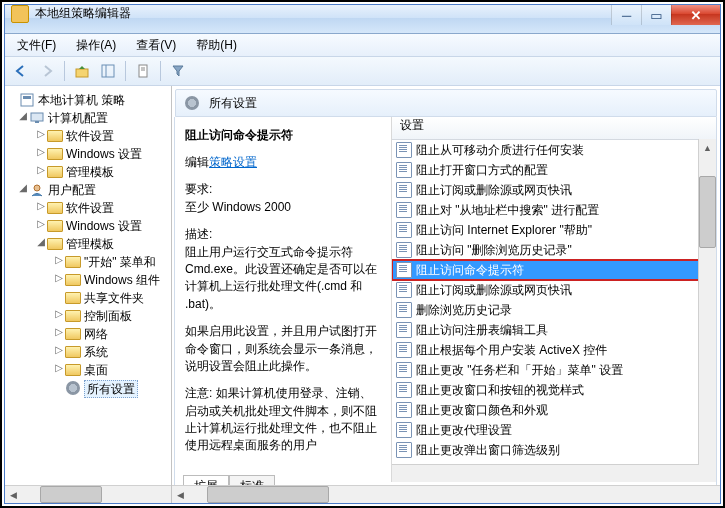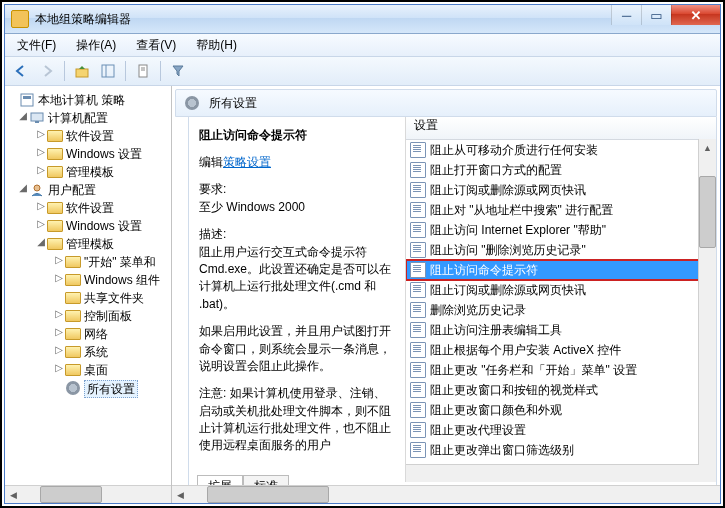--- a/index.html
+++ b/index.html
@@ -1,18 +1,18 @@
 <!DOCTYPE html>
 <html><head>
 <meta charset="utf-8">
 <style>
 html,body{margin:0;padding:0;font-family:"Microsoft YaHei","Segoe UI",Tahoma,sans-serif;font-size:12px;color:#000;background:#fff}
 .outer{border:2px solid #000;width:721px;height:504px;position:relative;overflow:hidden;background:#fff}
 .window{border:1px solid #4a7bc8;width:715px;height:498px;margin:2px;background:#fff;display:flex;flex-direction:column;overflow:hidden}
-.titlebar{height:28px;background:linear-gradient(to bottom,#e8f1fc 0%,#d0e3f8 45%,#bfd7f2 46%,#d5e7fa 100%);display:flex;align-items:center;position:relative;border-bottom:1px solid #8aa8cc}
+.titlebar{height:28px;background:linear-gradient(to bottom,#e8f1fc 0%,#d0e3f8 45%,#bfd7f2 46%,#d5e7fa 100%);display:flex;align-items:flex-start;position:relative;border-bottom:1px solid #8aa8cc}
 .titlebar .icon{width:16px;height:16px;margin:0 6px;background:#f2c35a;border:1px solid #c89200;border-radius:2px}
 .titlebar .title{font-size:12px;color:#000}
 .winbtns{position:absolute;right:0;top:0;display:flex}
 .winbtn{width:34px;height:20px;display:flex;align-items:center;justify-content:center;font-family:Arial;border-left:1px solid rgba(0,0,0,.15)}
 .winbtn.min,.winbtn.max{background:linear-gradient(to bottom,#eaf3fc,#cfe3f8);color:#2a4d7a;height:20px;width:29px;font-size:13px}
 .winbtn.close{width:48px;height:20px;background:linear-gradient(to bottom,#f08f84,#d9472f 45%,#c6351f 46%,#e0674f);color:#fff;font-weight:bold;font-size:13px;border-top-right-radius:0}
 .menubar{height:22px;background:linear-gradient(to bottom,#f7fbff,#e7f0fb);border-bottom:1px solid #c8d6e8;display:flex;align-items:center;padding:0 4px;gap:4px}
 .menuitem{padding:2px 8px}
 .toolbar{height:28px;background:linear-gradient(to bottom,#f4f9fe,#e2edf9);border-bottom:1px solid #c8d6e8;display:flex;align-items:center;padding:0 4px;gap:2px}
 .tbtn{width:22px;height:22px;display:flex;align-items:center;justify-content:center;border:1px solid transparent;border-radius:2px}
@@ -25,21 +25,21 @@
 .tree-scroll .arr{width:17px;height:15px;display:flex;align-items:center;justify-content:center;color:#606060;font-size:9px}
 .tnode{display:flex;height:18px;white-space:nowrap}
 .tw{display:inline-block;width:12px;text-align:center;color:#6a6a6a;font-size:10px}
 .tico{width:16px;height:16px;margin-right:3px;flex:0 0 16px;display:flex;align-items:center;justify-content:center}
 .fold{background:linear-gradient(to bottom,#fff2b0,#f0c860);border:1px solid #c79a2a;border-radius:1px;width:14px;height:10px}
 .tlabel.sel{background:#e5f3ff;border:1px dotted #7da2ce;padding:0 2px}
 .right{flex:1;display:flex;flex-direction:column;overflow:hidden;position:relative}
 .right-scroll{position:absolute;left:0;right:0;bottom:0;height:17px;background:#f0f0f0;border-top:1px solid #d0d0d0;display:flex;align-items:center}
 .right-scroll .thumb{height:15px;background:#cdcdcd;border:1px solid #a8a8a8;border-radius:2px;width:120px;margin-left:18px}
 .hdr{height:26px;background:linear-gradient(to bottom,#f6faff,#e6f0fb);border-bottom:1px solid #d0dceb;display:flex;align-items:center;padding:0 8px;gap:6px;margin:3px 3px 0 3px;border:1px solid #d0dceb;border-radius:2px 2px 0 0}
-.content{flex:1;display:flex;margin:0 3px 3px 16px;border:1px solid #d0dceb;border-top:none;overflow:hidden;padding-bottom:17px;position:relative}
+.content{flex:1;display:flex;margin:0 3px 3px 2px;border:1px solid #d0dceb;border-top:none;overflow:hidden;padding-bottom:17px;position:relative}
 .desc{width:196px;padding:10px 10px 4px 10px;position:relative}
 .desc h4{margin:0 0 10px 0;font-size:12px;font-weight:bold}
 .desc a{color:#0066cc;text-decoration:underline}
 .desc p{margin:0 0 10px 0;line-height:1.45}
 .tabs{position:absolute;left:8px;bottom:2px;display:flex;font-size:12px}
 .tab{padding:2px 10px;border:1px solid #bcbcbc;background:#f4f4f4;position:relative;top:1px}
 .tab.active{background:#fff;border-bottom:1px solid #fff}
 .list{flex:1;border-left:1px solid #d9d9d9;overflow:hidden;position:relative;display:flex;flex-direction:column}
 .list-scroll{position:absolute;top:22px;right:0;bottom:0;width:17px;background:#f0f0f0;border-left:1px solid #d0d0d0}
 .list-scroll .vthumb{width:15px;height:70px;background:#cdcdcd;border:1px solid #a8a8a8;border-radius:2px;margin-top:20px}

